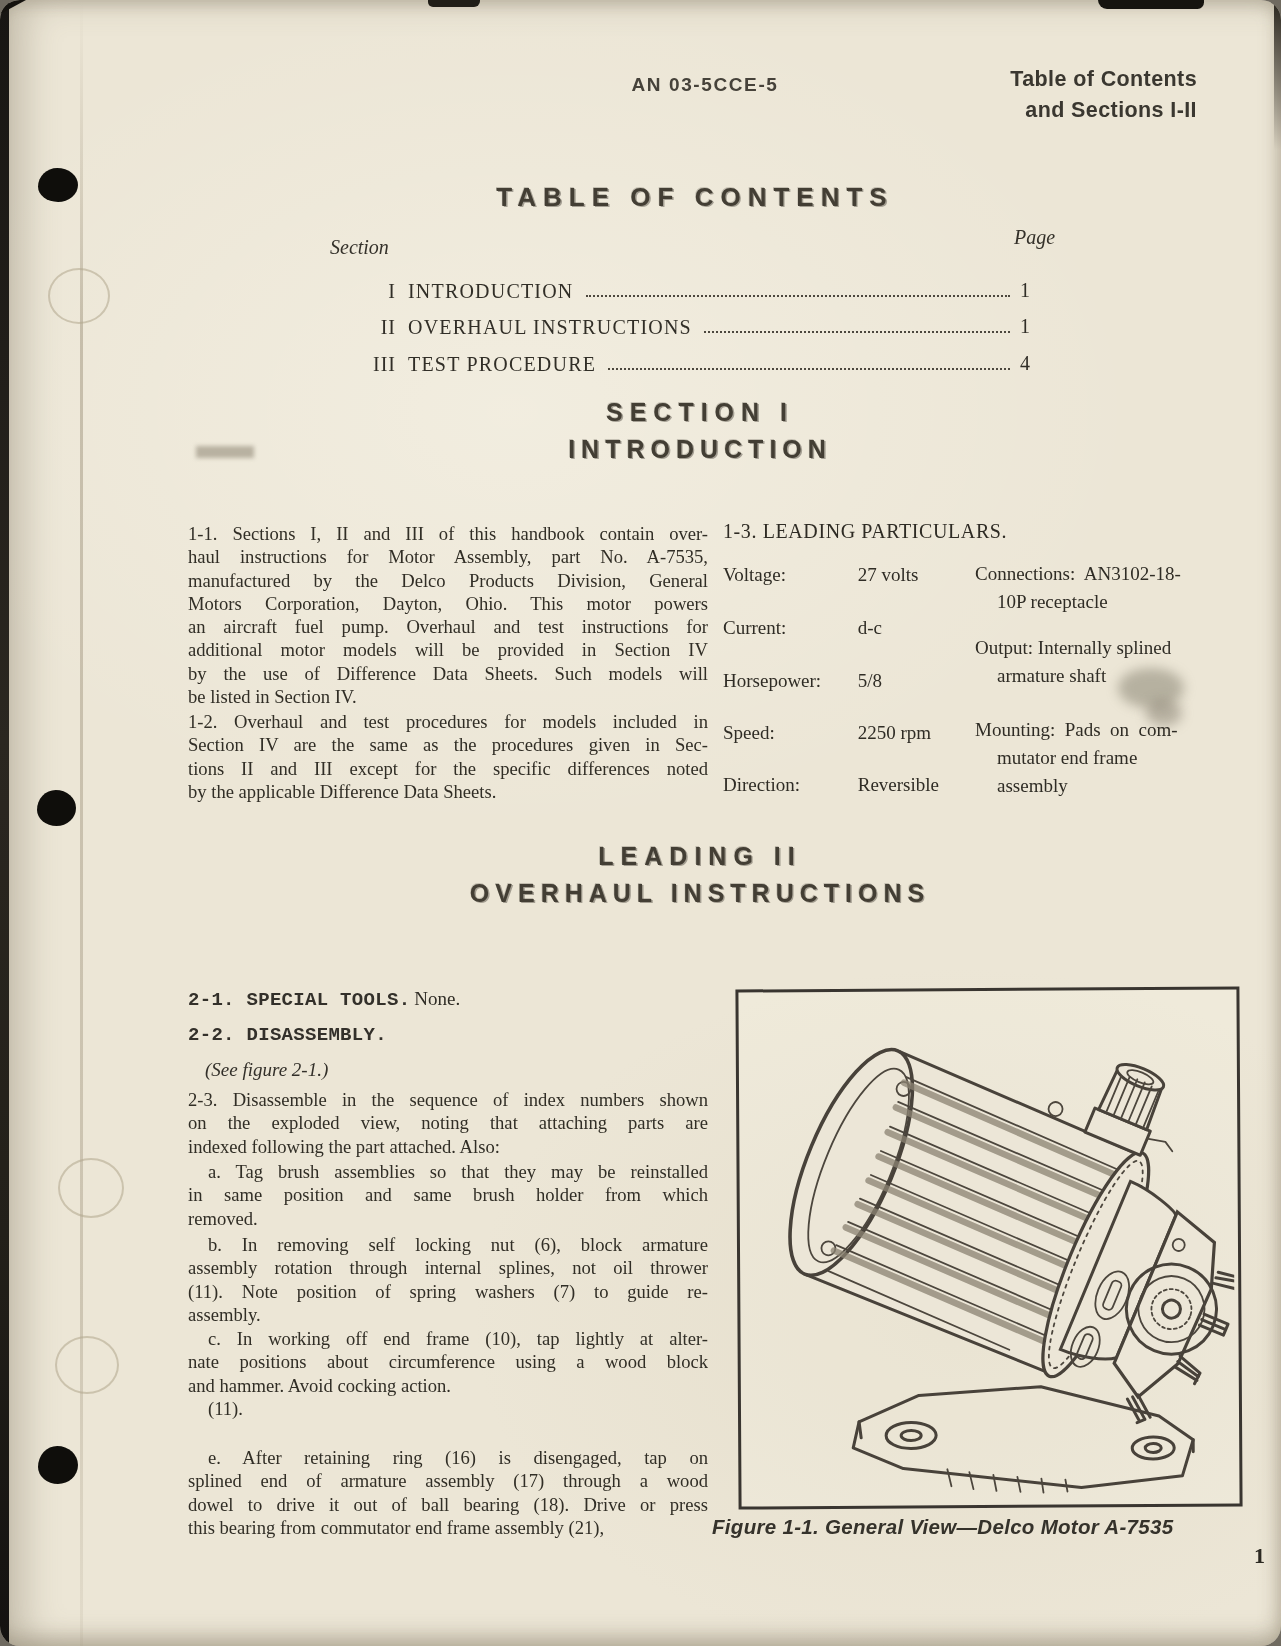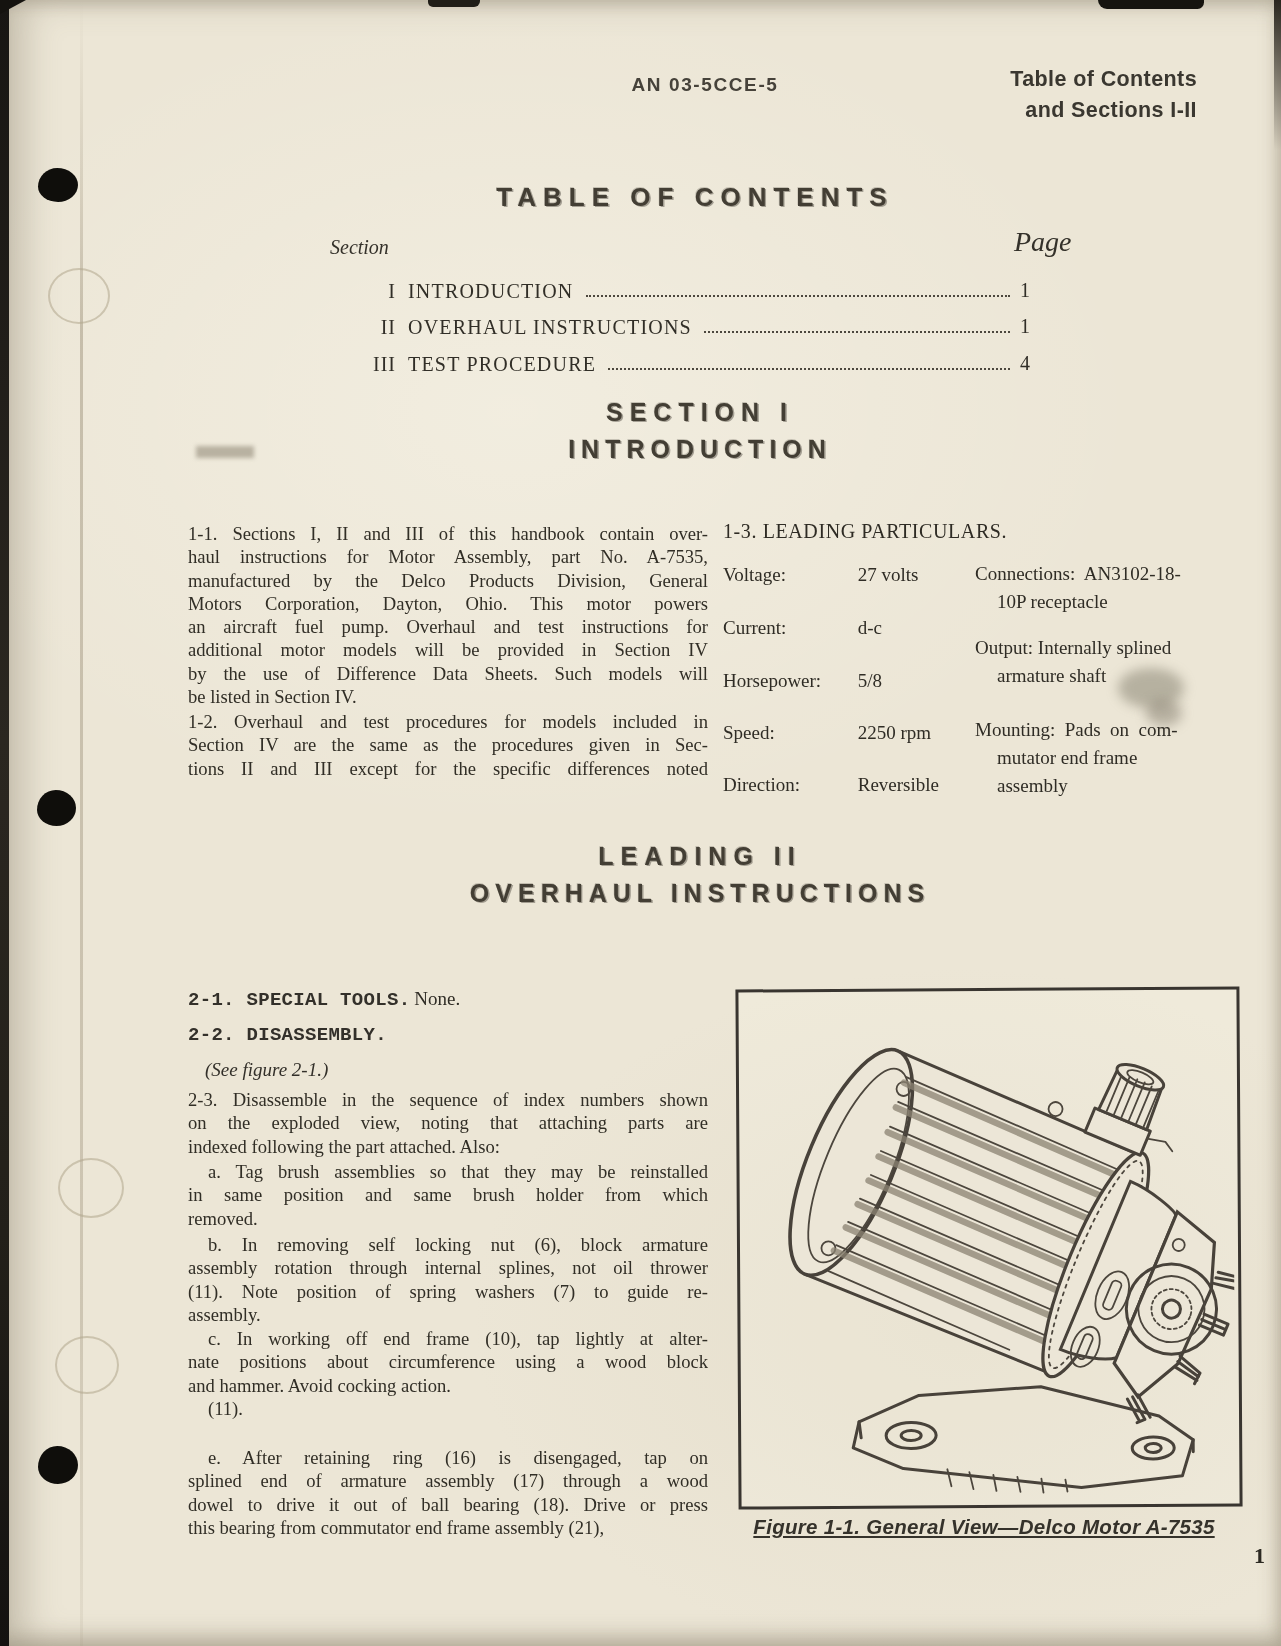--- a/index.html
+++ b/index.html
@@ -6,21 +6,21 @@
   .page{
     position:relative; width:1281px; height:1646px; overflow:hidden;
     background:
       radial-gradient(ellipse 900px 600px at 40% 25%, rgba(255,253,245,.30), rgba(255,253,245,0) 70%),
       radial-gradient(ellipse 700px 500px at 75% 80%, rgba(210,200,175,.25), rgba(210,200,175,0) 70%),
       #ece6d6;
     box-shadow: inset 26px 0 34px rgba(116,106,86,.30),
                 inset -6px 0 18px rgba(140,130,108,.22),
                 inset 0 -10px 18px rgba(128,118,96,.28),
                 inset 0 6px 12px rgba(128,118,96,.14);
-    font-family:"Liberation Serif",serif; color:#2f2c25;
+    font-family:"Liberation Serif",serif; color:#2f2c25;border-radius:20px;
   }
   .abs{position:absolute;}
   
   .edge-left{left:0;top:0;width:9px;height:1646px;background:linear-gradient(180deg,#181613,#2b2720 45%,#232019 75%,#141210);}
   .crease{left:80px;top:0;width:3px;height:1646px;background:linear-gradient(180deg,rgba(150,138,114,.0),rgba(150,138,114,.45) 20%,rgba(150,138,114,.35) 80%,rgba(150,138,114,.1));}
   .corner-tl{left:0;top:0;width:26px;height:14px;background:#15130f;clip-path:polygon(0 0,100% 0,0 100%);}
   .mark-top{left:428px;top:0;width:52px;height:7px;background:#201d17;border-radius:0 0 6px 5px;}
   .blob-tr{left:1098px;top:0;width:106px;height:9px;background:#16140f;border-radius:0 0 10px 14px;}
   .edge-right-top{left:1274px;top:0;width:7px;height:150px;background:linear-gradient(180deg,#2a261f,rgba(42,38,31,0));}
   .binder-dot{background:#0f0e0b;border-radius:48% 52% 50% 50%/55% 50% 50% 45%;}
@@ -31,21 +31,21 @@
     font-family:"Liberation Sans",sans-serif;font-weight:700;color:#433e34;
     text-shadow:1.4px 1.4px 0 rgba(44,40,32,.38), -0.6px -0.6px 0 rgba(44,40,32,.22);
   }
   .doc-num{left:560px;top:74px;width:290px;text-align:center;font-family:"Liberation Sans",sans-serif;
     font-weight:700;font-size:19px;letter-spacing:1.6px;color:#46423a;}
   .hdr-right{left:897px;top:64px;width:300px;text-align:right;font-family:"Liberation Sans",sans-serif;
     font-weight:700;font-size:21.5px;line-height:31px;color:#3a3730;letter-spacing:.4px;}
 
   .toc-title{left:395px;top:182px;width:600px;text-align:center;font-size:26px;letter-spacing:7px;}
   .toc-colhead-section{left:330px;top:236px;font-size:20px;font-style:italic;color:#34312a;}
-  .toc-colhead-page{left:1014px;top:226px;font-size:28px;font-style:italic;color:#34312a;}
+  .toc-colhead-page{left:1014px;top:226px;font-size:20px;font-style:italic;color:#34312a;}
   .toc-rows{left:330px;top:266px;width:716px;}
   .toc-row{display:flex;align-items:flex-end;height:36.5px;font-size:20px;color:#312e27;}
   .toc-num{width:66px;text-align:right;letter-spacing:1px;}
   .toc-label{margin-left:12px;letter-spacing:1.2px;white-space:nowrap;}
   .toc-leader{flex:1;border-bottom:2.6px dotted #4c473e;margin:0 10px 6px 12px;}
   .toc-page{width:26px;text-align:left;padding-bottom:1px;}
 
   .sec1-l1{left:450px;top:398px;width:500px;text-align:center;font-size:25px;letter-spacing:7px;}
   .sec1-l2{left:450px;top:435px;width:500px;text-align:center;font-size:25px;letter-spacing:6px;}
   .sec2-l1{left:450px;top:842px;width:500px;text-align:center;font-size:25px;letter-spacing:7px;}
@@ -73,23 +73,23 @@
   .para-23{top:1088px;}
   .step-a{top:1160px;}
   .step-b{top:1233px;}
   .step-c{top:1327px;}
   .step-d{top:1397px;}
   .step-e{top:1446px;}
   .steps .pline:first-child{text-indent:20px;}
 
   .figure-box{left:737px;top:988px;width:498px;height:514px;border:3px solid #393530;
     transform:rotate(-0.35deg);background:rgba(255,252,244,.16);}
-  .fig-caption{left:735px;top:1515px;width:498px;text-align:center;
+  .fig-caption{left:712px;top:1515px;width:498px;
     font-family:"Liberation Sans",sans-serif;font-weight:700;font-style:italic;
-    font-size:20.5px;color:#35322b;letter-spacing:.3px;text-decoration:underline;}
+    font-size:20.5px;color:#35322b;letter-spacing:.3px;}
   .page-num{left:1254px;top:1543px;font-size:22px;font-weight:700;color:#2c2922;}
 
   .ink{stroke:#48423a;fill:none;stroke-width:3;stroke-linecap:round;stroke-linejoin:round;}
   .ink-thin{stroke:#4c463d;fill:none;stroke-width:1.8;stroke-linecap:round;}
   .ink-shade{stroke:#8b8372;fill:none;stroke-width:6.5;stroke-linecap:round;opacity:.75;}
   .paperfill{fill:#ece6d7;}
 </style>
 </head>
 <body>
 
@@ -151,20 +151,21 @@
       <div class="pline">Motors Corporation, Dayton, Ohio. This motor powers</div>
       <div class="pline">an aircraft fuel pump. Overhaul and test instructions for</div>
       <div class="pline">additional motor models will be provided in Section IV</div>
       <div class="pline">by the use of Difference Data Sheets. Such models will</div>
       <div class="pline last">be listed in Section IV.</div>
     </div>
   <div class="abs col-left para-12 body-lines">
       <div class="pline">1-2.  Overhaul and test procedures for models included in</div>
       <div class="pline">Section IV are the same as the procedures given in Sec-</div>
       <div class="pline">tions II and III except for the specific differences noted</div>
+      <div class="pline last">by the applicable Difference Data Sheets.</div>
     </div>
 
   <div class="abs lead-head">1-3. LEADING PARTICULARS.</div>
 
   <div class="part-row" style="top:564px;">
     <span class="part-label">Voltage:</span>
     <span>27 volts</span>
   </div>
   <div class="part-row" style="top:617px;">
     <span class="part-label">Current:</span>

